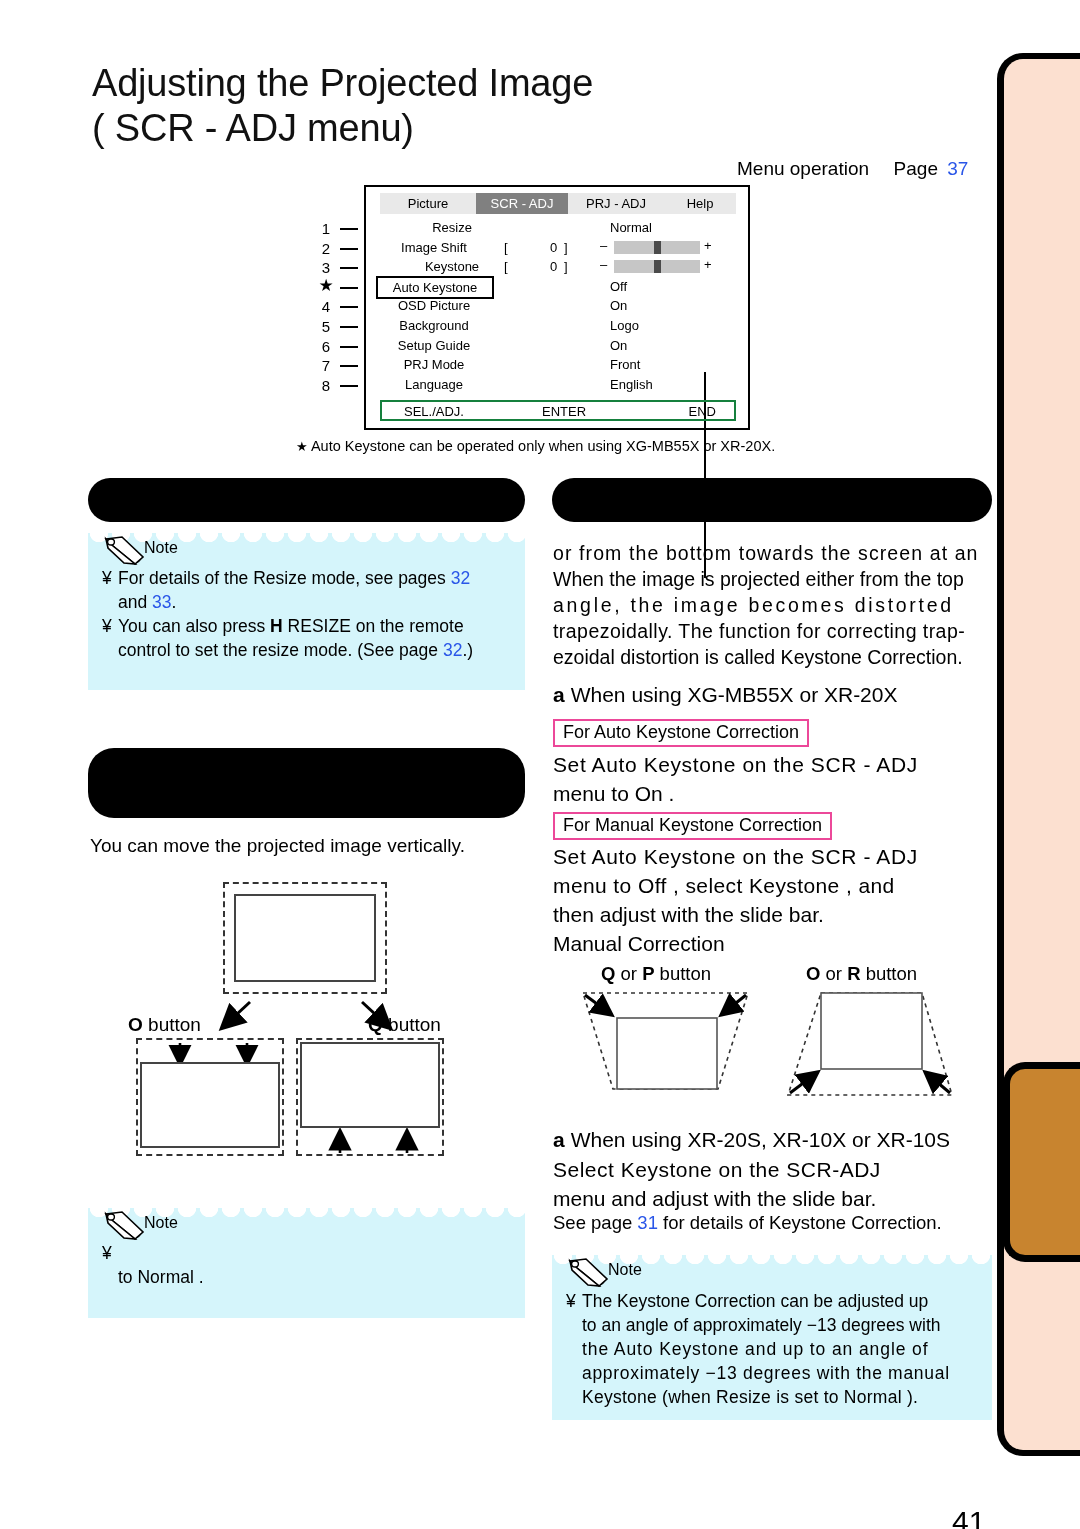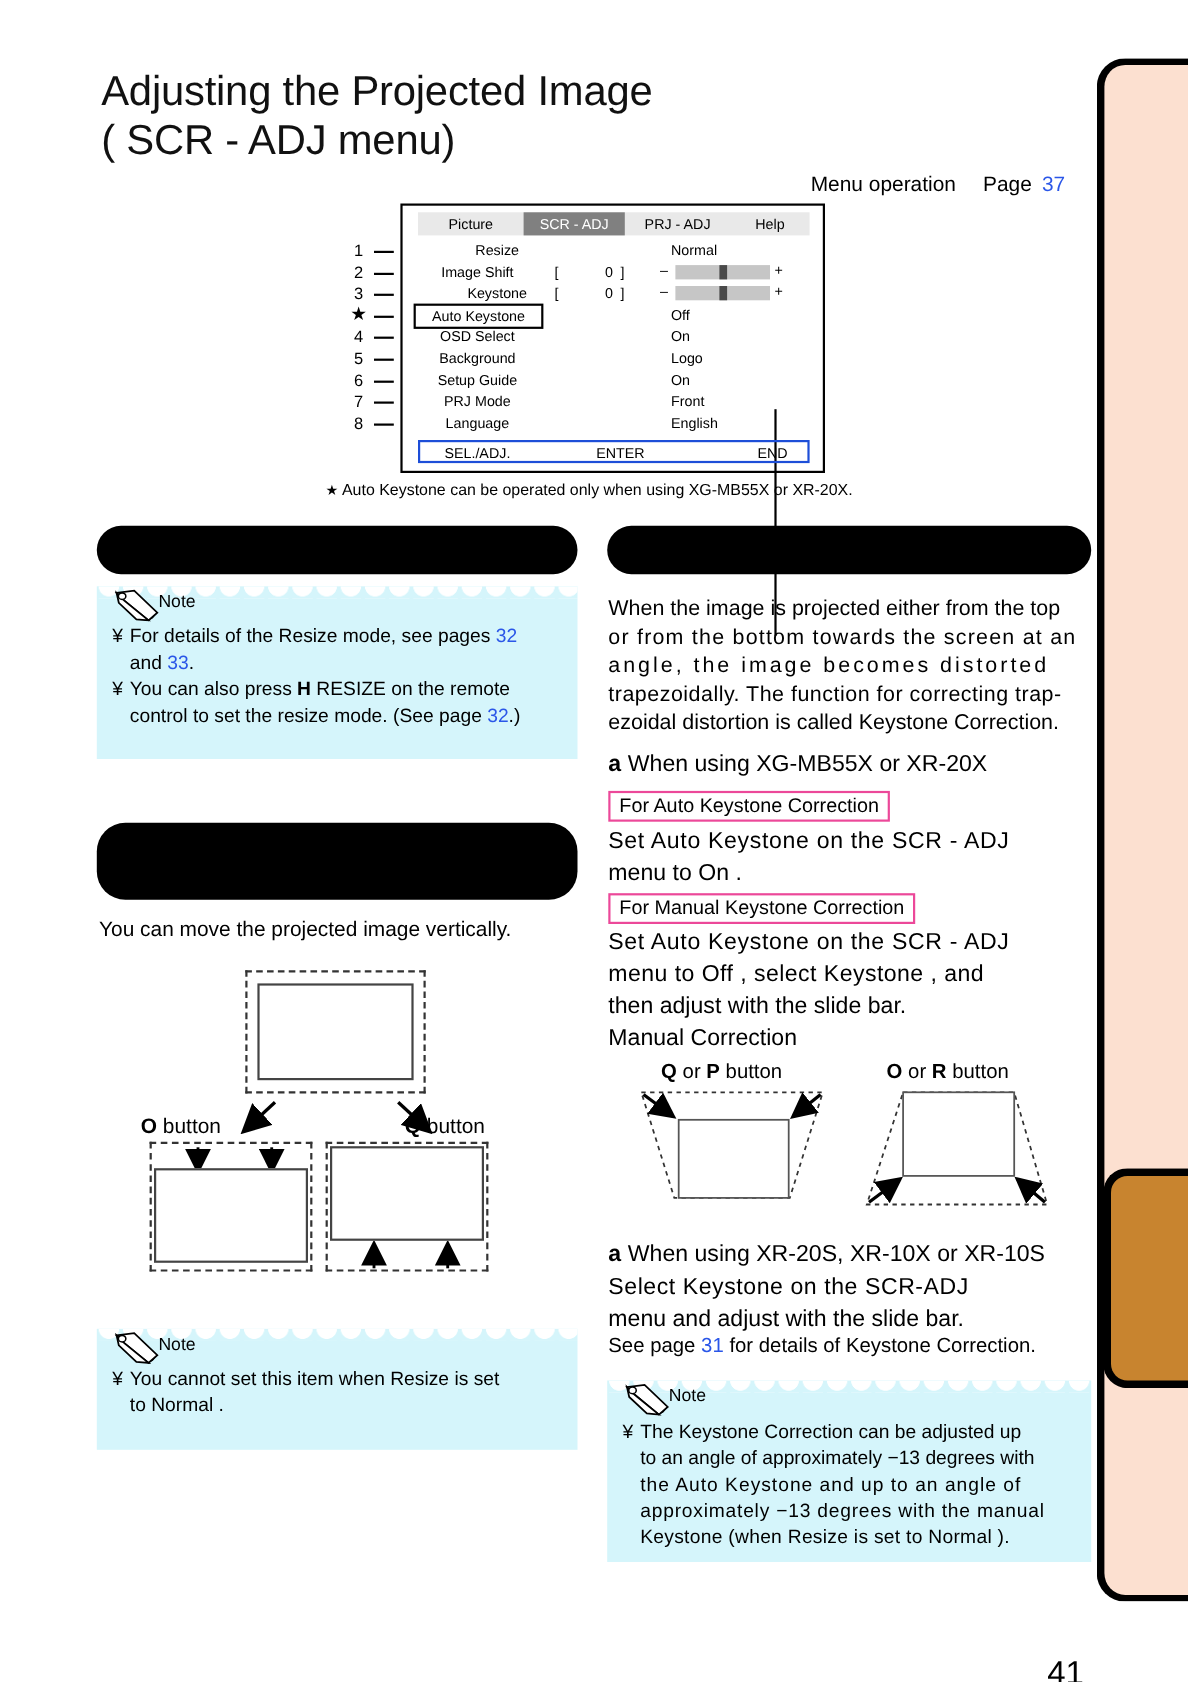--- a/index.html
+++ b/index.html
@@ -210,21 +210,21 @@
     height: 206px;
     border-left: 2px solid #000;
   }
 
   .osd-footer {
     position: absolute;
     left: 14px;
     bottom: 7px;
     width: 356px;
     height: 21px;
-    border: 2px solid #1d4ed8;
+    border: 2px solid #15803d;
     box-sizing: border-box;
     font-size: 13px;
   }
   .osd-footer span { position: absolute; top: 2px; white-space: nowrap; }
   .osd-footer .f1 { left: 22px; }
   .osd-footer .f2 { left: 160px; }
   .osd-footer .f3 { right: 18px; }
 
   .osd-foot-note {
     position: absolute;
@@ -443,21 +443,21 @@
       <div class="osd-row">
         <span class="osd-star">★</span>
         <span class="osd-tick"></span>
         <span class="osd-label boxed">Auto Keystone</span>
         <span class="osd-value">Off</span>
       </div>
 
       <div class="osd-row">
         <span class="osd-num">4</span>
         <span class="osd-tick"></span>
-        <span class="osd-label">OSD Select</span>
+        <span class="osd-label">OSD Picture</span>
         <span class="osd-value">On</span>
       </div>
 
       <div class="osd-row">
         <span class="osd-num">5</span>
         <span class="osd-tick"></span>
         <span class="osd-label">Background</span>
         <span class="osd-value">Logo</span>
       </div>
 
@@ -574,32 +574,32 @@
           <path d="M4 4 L11 11 L33 29 L22 28 L6 13 Z" fill="#ffffff" stroke="#000" stroke-width="1.6"></path>
           <path d="M33 29 L41 22 L37 27 Z" fill="#000"></path>
           <ellipse cx="9" cy="7" rx="3.4" ry="3.0" fill="#ffffff" stroke="#000" stroke-width="1.4"></ellipse>
         </svg>
       </span>
       <span>Note</span>
     </div>
     <div class="note-list">
       <div class="note-item">
         <span class="bul">¥</span>
-        <span>You cannot set this item when  Resize  is set</span><br>
+        <br>
         <span>to  Normal .</span>
       </div>
     </div>
   </div>
 
   <div class="rc-para">
     <div class="just-line">
+        <span style="letter-spacing:1.1px;">or from the bottom towards the screen at an</span>
+      </div>
+    <div class="just-line">
         <span>When the image is projected either from the top</span>
-      </div>
-    <div class="just-line">
-        <span style="letter-spacing:1.1px;">or from the bottom towards the screen at an</span>
       </div>
     <div class="just-line">
         <span style="letter-spacing:2.7px;">angle, the image becomes distorted</span>
       </div>
     <div class="just-line">
         <span style="letter-spacing:0.45px;">trapezoidally. The function for correcting trap-</span>
       </div>
     <div class="just-line">
         <span>ezoidal distortion is called Keystone Correction.</span>
       </div>

